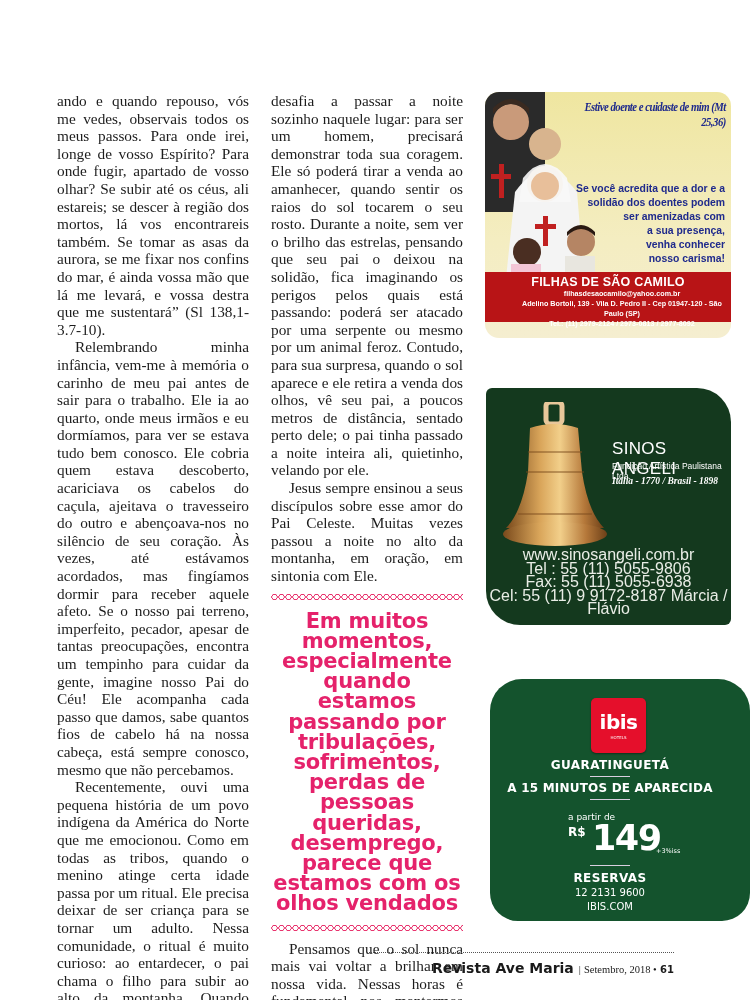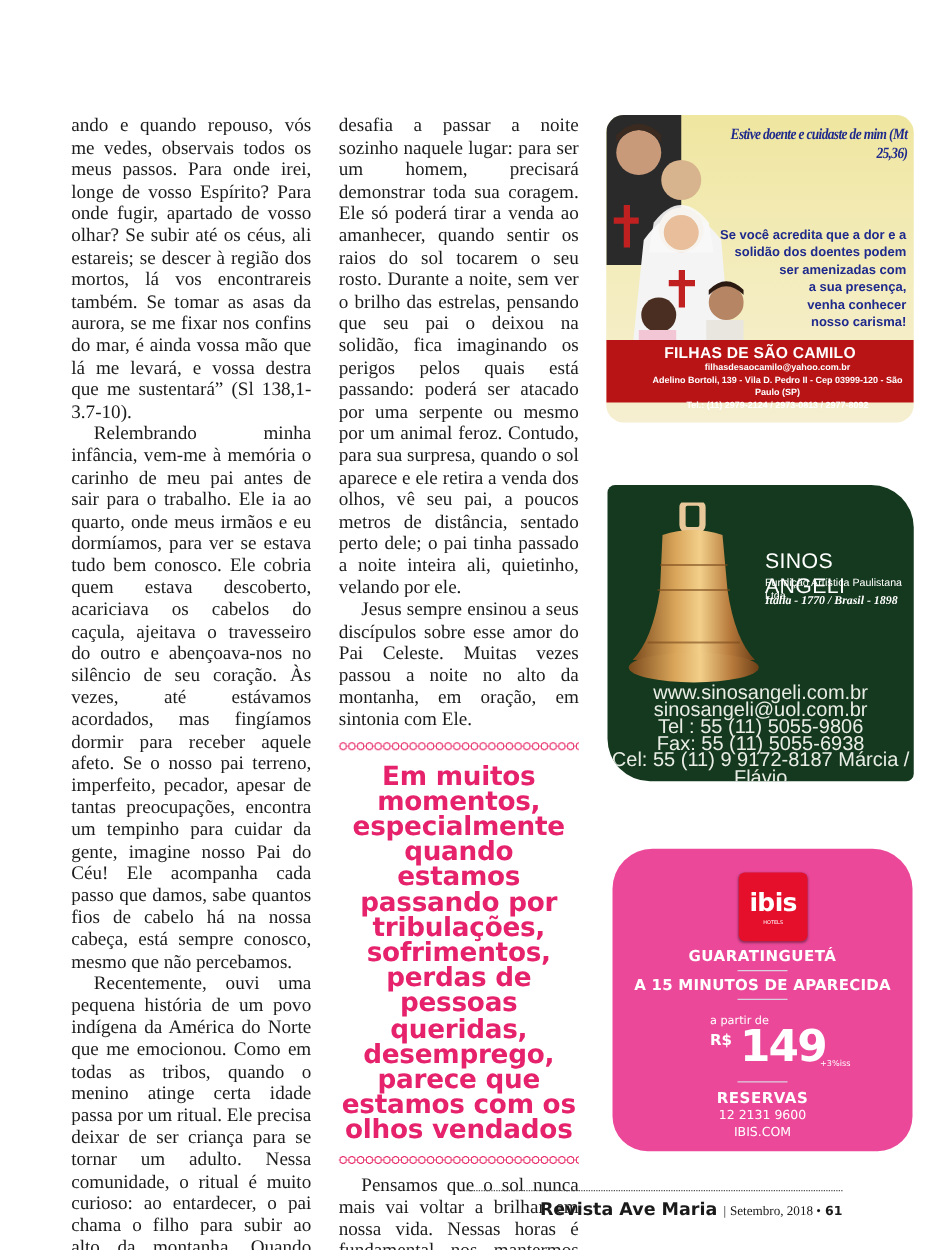--- a/index.html
+++ b/index.html
@@ -27,21 +27,21 @@
 
     
     .ad2 { position: absolute; left: 486px; top: 388px; width: 245px; height: 237px; background: #14391e; border-radius: 6px 34px 6px 34px; overflow: hidden; }
     .ad2 .bell { position: absolute; left: 14px; top: 14px; width: 110px; height: 148px; }
     .ad2 .brand { position: absolute; left: 126px; top: 51px; color: #fff; font-family: "Liberation Sans", sans-serif; font-size: 17px; letter-spacing: 0.3px; }
     .ad2 .sub { position: absolute; left: 126px; top: 73px; color: #fff; font-family: "Liberation Sans", sans-serif; font-size: 8.5px; }
     .ad2 .years { position: absolute; left: 126px; top: 88px; color: #fff; font-family: "Liberation Serif", serif; font-style: italic; font-weight: bold; font-size: 9.5px; }
     .ad2 .contacts { position: absolute; left: 0; top: 160px; width: 245px; text-align: center; color: #e9ede6; font-family: "Liberation Sans", sans-serif; font-size: 16px; line-height: 13.6px; }
 
     
-    .ad3 { position: absolute; left: 490px; top: 679px; width: 240px; height: 242px; background: #ec4899; border-radius: 32px 32px 28px 28px; overflow: hidden; text-align: center; color: #fff; font-family: "DejaVu Sans", sans-serif; }
+    .ad3 { position: absolute; left: 490px; top: 679px; width: 260px; height: 242px; background: #14532d; border-radius: 32px 32px 28px 28px; overflow: hidden; text-align: center; color: #fff; font-family: "DejaVu Sans", sans-serif; }
     .ad3 .logo { position: absolute; left: 101px; top: 19px; width: 55px; height: 55px; background: #e50f2b; border-radius: 5px; box-shadow: 0 1px 2px rgba(0,0,0,0.4); }
     .ad3 .logo .txt { display: block; color: #fff; font-weight: bold; font-size: 20px; margin-top: 12px; letter-spacing: -0.5px; }
     .ad3 .logo .hotels { display: block; color: #fff; font-size: 4px; margin-top: 1px; }
     .ad3 .city { position: absolute; left: 0; top: 79px; width: 240px; font-size: 12px; font-weight: bold; letter-spacing: 0.4px; }
     .ad3 .hr { position: absolute; left: 100px; width: 40px; height: 1px; background: #d9cfe0; }
     .ad3 .tag { position: absolute; left: 0; top: 102px; width: 240px; font-size: 12px; font-weight: bold; letter-spacing: 0.2px; }
     .ad3 .from { position: absolute; left: 78px; top: 133px; font-size: 9px; }
     .ad3 .currency { position: absolute; left: 78px; top: 146px; font-size: 12px; font-weight: bold; }
     .ad3 .price { position: absolute; left: 102px; top: 139px; font-size: 35px; font-weight: bold; letter-spacing: -1.5px; }
     .ad3 .tax { position: absolute; left: 166px; top: 168px; font-size: 6.5px; }
@@ -99,21 +99,21 @@
     <div>Se você acredita que a dor e a</div>
     <div>solidão dos doentes podem</div>
     <div>ser amenizadas com</div>
     <div>a sua presença,</div>
     <div>venha conhecer</div>
     <div>nosso carisma!</div>
   </div>
   <div class="footer">
     <div class="name">FILHAS DE SÃO CAMILO</div>
     <div class="small">filhasdesaocamilo@yahoo.com.br</div>
-    <div class="small">Adelino Bortoli, 139 - Vila D. Pedro II - Cep 03999-120 - São Paulo (SP)</div>
+    <div class="small">Adelino Bortoli, 139 - Vila D. Pedro II - Cep 01947-120 - São Paulo (SP)</div>
     <div class="small">Tel.: (11) 2979-2124 / 2973-0813 / 2977-8092</div>
   </div>
 </div>
 
 <div class="ad2">
   <svg class="bell" viewBox="0 0 110 148">
     <defs>
       <linearGradient id="bellg" x1="0" x2="1">
         <stop offset="0" stop-color="#7a4a1c"></stop>
         <stop offset="0.35" stop-color="#d9a55a"></stop>
@@ -125,21 +125,20 @@
     <rect x="46" y="0" width="16" height="22" rx="4" fill="none" stroke="#e8c79a" stroke-width="5"></rect>
     <path d="M30 26 Q54 18 78 26 L82 70 Q88 110 104 126 L6 126 Q22 110 28 70 Z" fill="url(#bellg)"></path>
     <ellipse cx="55" cy="132" rx="52" ry="12" fill="url(#bellg)"></ellipse>
     <path d="M28 50 H82 M26 70 H84 M18 112 H92" stroke="#7a4a1c" stroke-width="1.5" opacity="0.6"></path>
   </svg>
   <div class="brand">SINOS ANGELI</div>
   <div class="sub">Fundição Artística Paulistana Ltda.</div>
   <div class="years">Itália - 1770 / Brasil - 1898</div>
   <div class="contacts">
     <div>www.sinosangeli.com.br</div>
-    <div>sinosangeli@uol.com.br</div>
     <div>Tel : 55 (11) 5055-9806</div>
     <div>Fax: 55 (11) 5055-6938</div>
     <div>Cel: 55 (11) 9 9172-8187 Márcia / Flávio</div>
   </div>
 </div>
 
 <div class="ad3">
   <div class="logo">
     <span class="txt">ibis</span>
     <span class="hotels">HOTELS</span>

